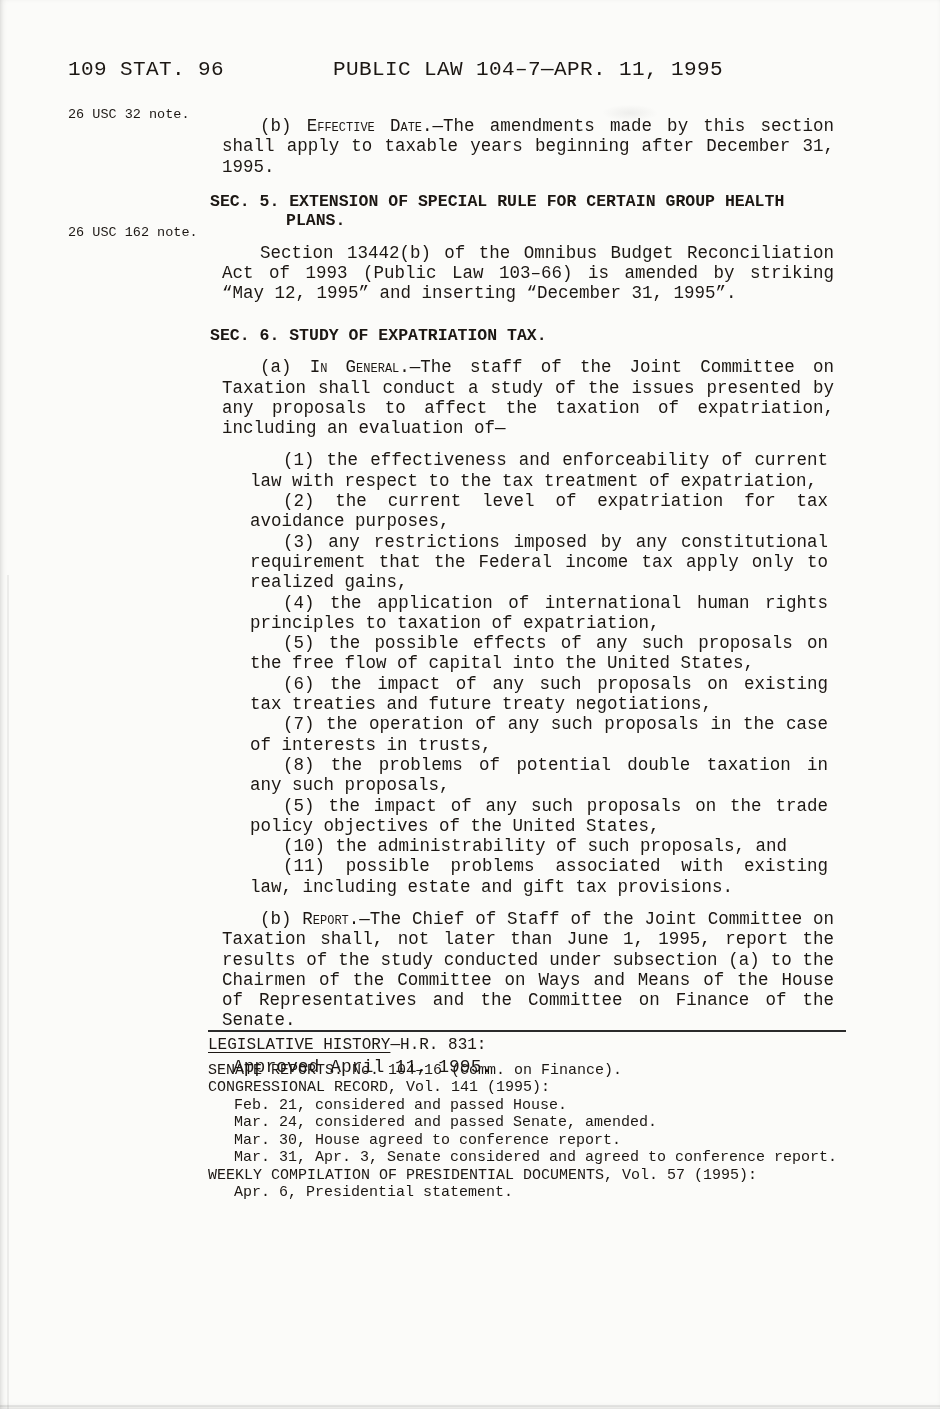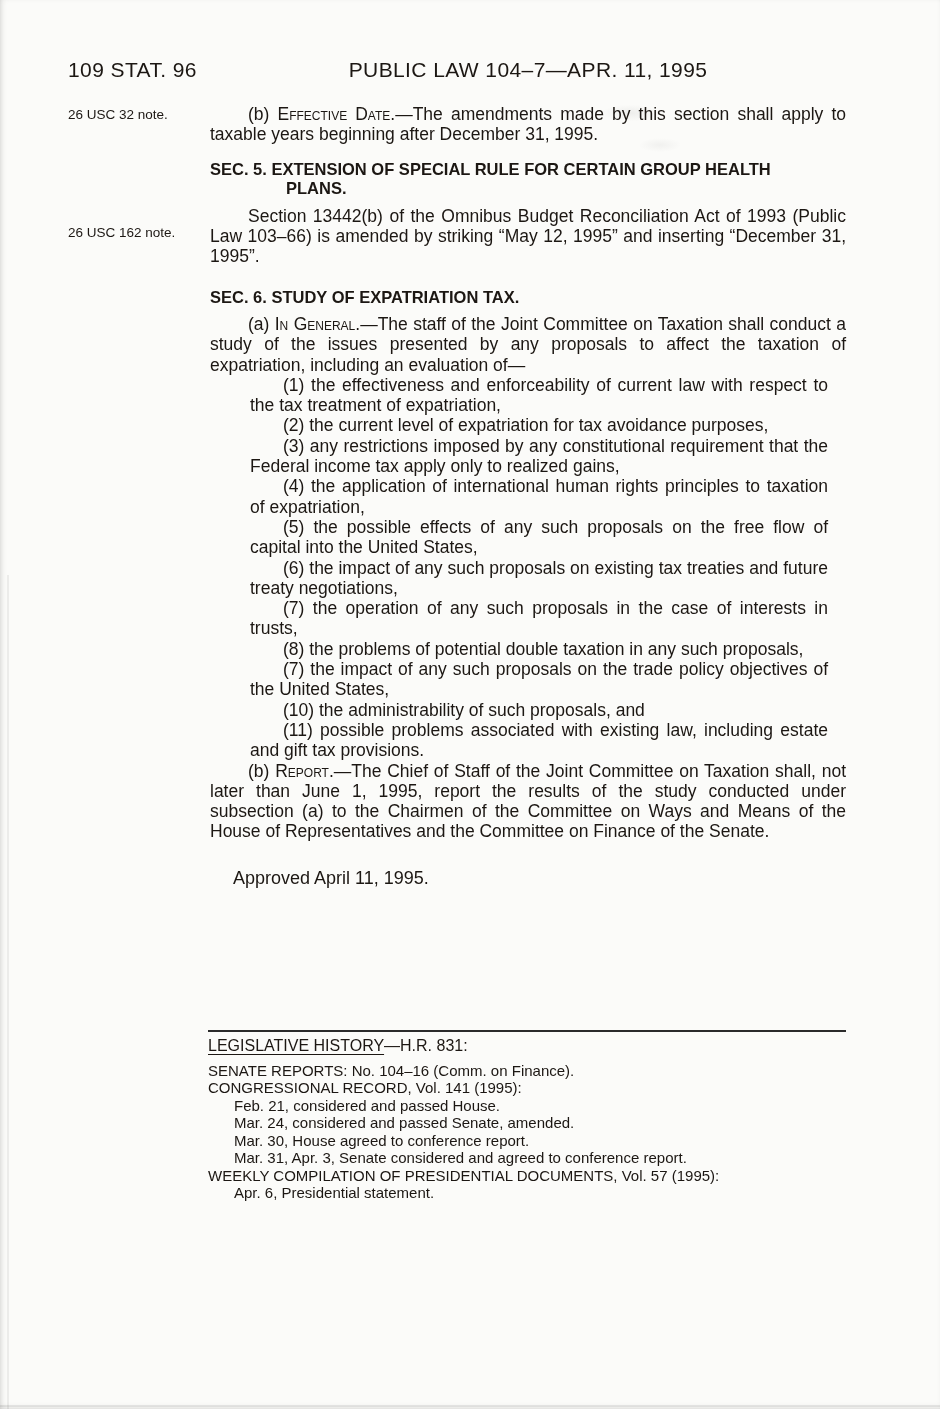--- a/index.html
+++ b/index.html
@@ -3,21 +3,21 @@
 <meta charset="utf-8">
 <title>PUBLIC LAW 104–7—APR. 11, 1995</title>
 <style>
   html, body { margin:0; padding:0; background:#e8e8e6; }
   .page {
     position:relative;
     width:940px; height:1409px;
     margin:0 auto;
     background: var(--paper, #fbfbf9);
     color: var(--ink, #1c1713);
-    font-family: Liberation Sans, sans-serif;
+    font-family: Liberation Mono, monospace;
     overflow:hidden;
     box-shadow: inset 4px 0 7px -4px rgba(0,0,0,0.18), inset 0 -4px 7px -4px rgba(0,0,0,0.15);
   }
   
   .edge-line-left {
     position:absolute; left:7px; top:575px; width:2px; height:834px;
     background: rgba(40,40,40,0.07);
   }
   .edge-line-bottom {
     position:absolute; left:0; bottom:2px; width:100%; height:2px;
@@ -44,21 +44,21 @@
     font-size:13.5px; line-height:16px;
   }
   .margin-note.n1 { top:107px; }
   .margin-note.n2 { top:225px; }
 
   .main-column {
     position:absolute; top:104px; left:210px; width:636px;
     font-size:17.5px; line-height:20.3px;
     text-align:justify;
   }
-  .para { text-indent:38px; margin:0; }
+  .para { text-indent:38px; margin:12px; }
   .sc { font-variant: small-caps; }
   .sec-heading {
     font-weight:bold; text-align:left;
     font-size:16.5px; line-height:19.5px;
     margin:15px 0 7px 0;
   }
   .sec-heading .l2 { display:block; padding-left:76px; }
   .sec-heading.one-line { margin:22px 0 6px 0; }
   .item { margin:0 18px 0 40px; text-indent:33px; }
   .approved-line {
@@ -108,21 +108,21 @@
     <p class="para"><span>(a) </span><span class="sc">In General</span><span>.—The staff of the Joint Committee on Taxation shall conduct a study of the issues presented by any proposals to affect the taxation of expatriation, including an evaluation of—</span></p>
 
     <p class="item">(1) the effectiveness and enforceability of current law with respect to the tax treatment of expatriation,</p>
     <p class="item">(2) the current level of expatriation for tax avoidance purposes,</p>
     <p class="item">(3) any restrictions imposed by any constitutional requirement that the Federal income tax apply only to realized gains,</p>
     <p class="item">(4) the application of international human rights principles to taxation of expatriation,</p>
     <p class="item">(5) the possible effects of any such proposals on the free flow of capital into the United States,</p>
     <p class="item">(6) the impact of any such proposals on existing tax treaties and future treaty negotiations,</p>
     <p class="item">(7) the operation of any such proposals in the case of interests in trusts,</p>
     <p class="item">(8) the problems of potential double taxation in any such proposals,</p>
-    <p class="item">(7) the impact of any such proposals on the trade policy objectives of the United States,</p>
+    <p class="item">(5) the impact of any such proposals on the trade policy objectives of the United States,</p>
     <p class="item">(10) the administrability of such proposals, and</p>
     <p class="item">(11) possible problems associated with existing law, including estate and gift tax provisions.</p>
 
     <p class="para"><span>(b) </span><span class="sc">Report</span><span>.—The Chief of Staff of the Joint Committee on Taxation shall, not later than June 1, 1995, report the results of the study conducted under subsection (a) to the Chairmen of the Committee on Ways and Means of the House of Representatives and the Committee on Finance of the Senate.</span></p>
 
     <p class="approved-line">Approved April 11, 1995.</p>
   </div>
 
   <div class="history-block">
     <hr class="history-rule">

